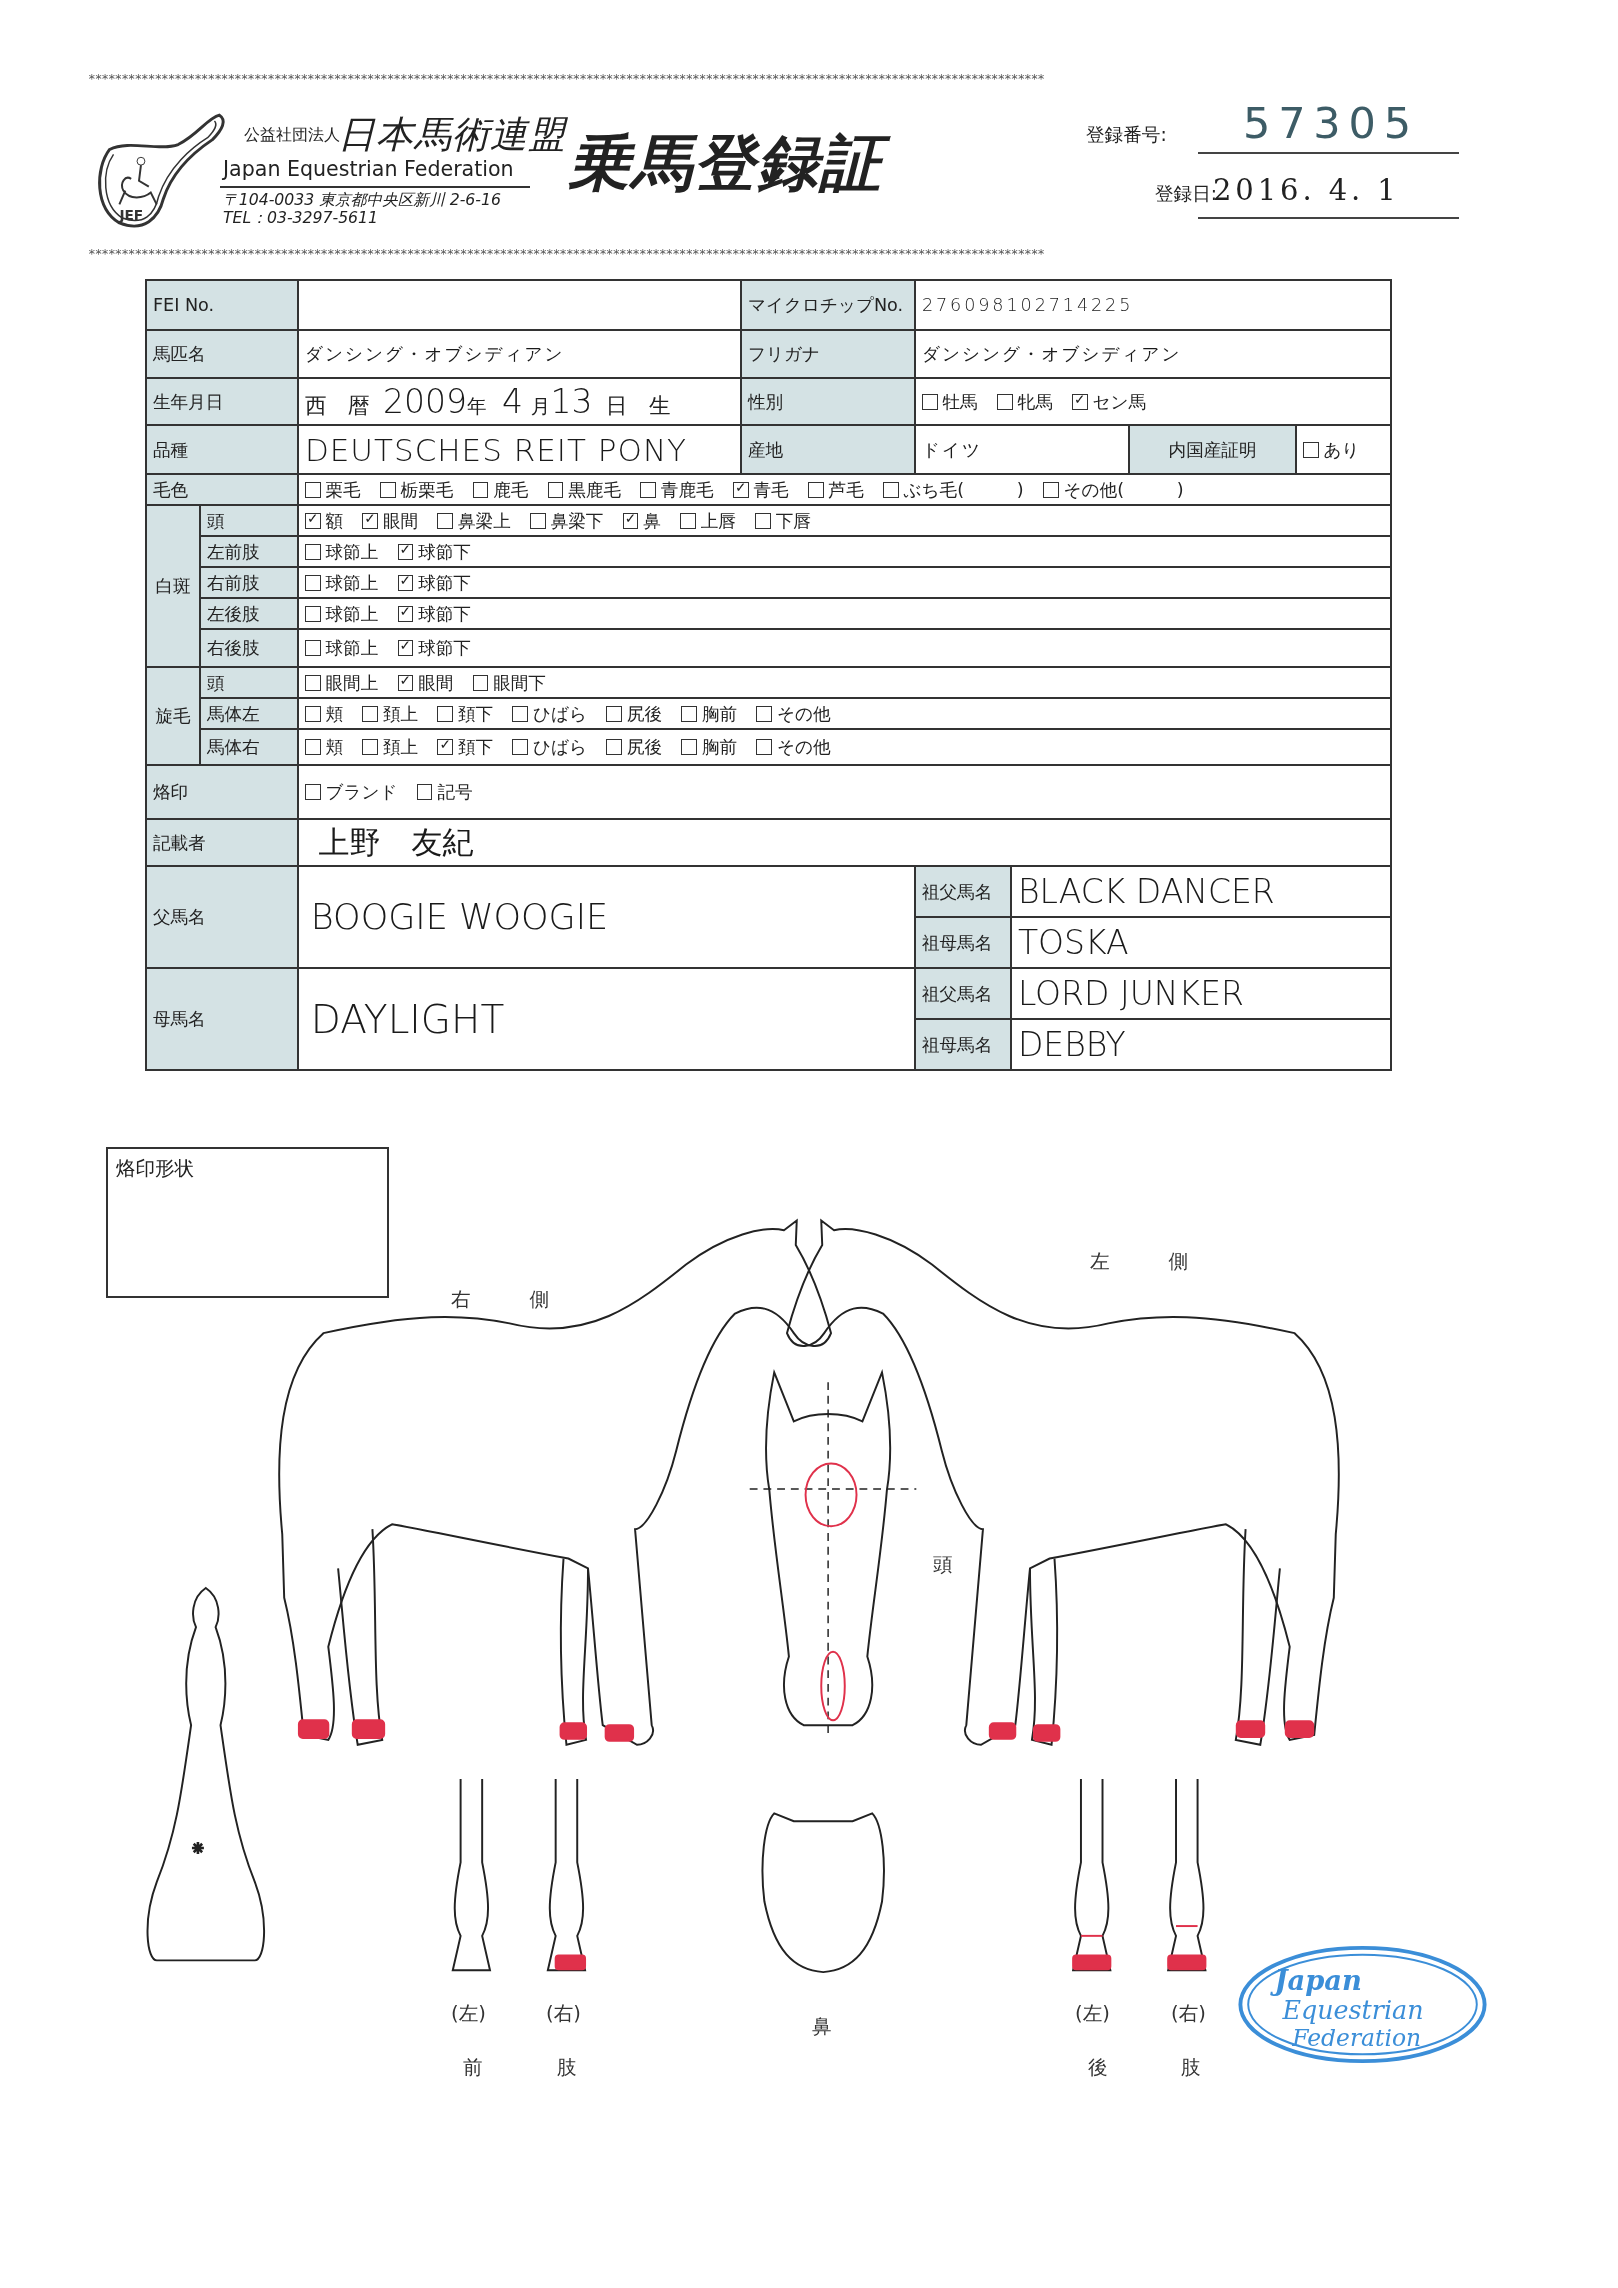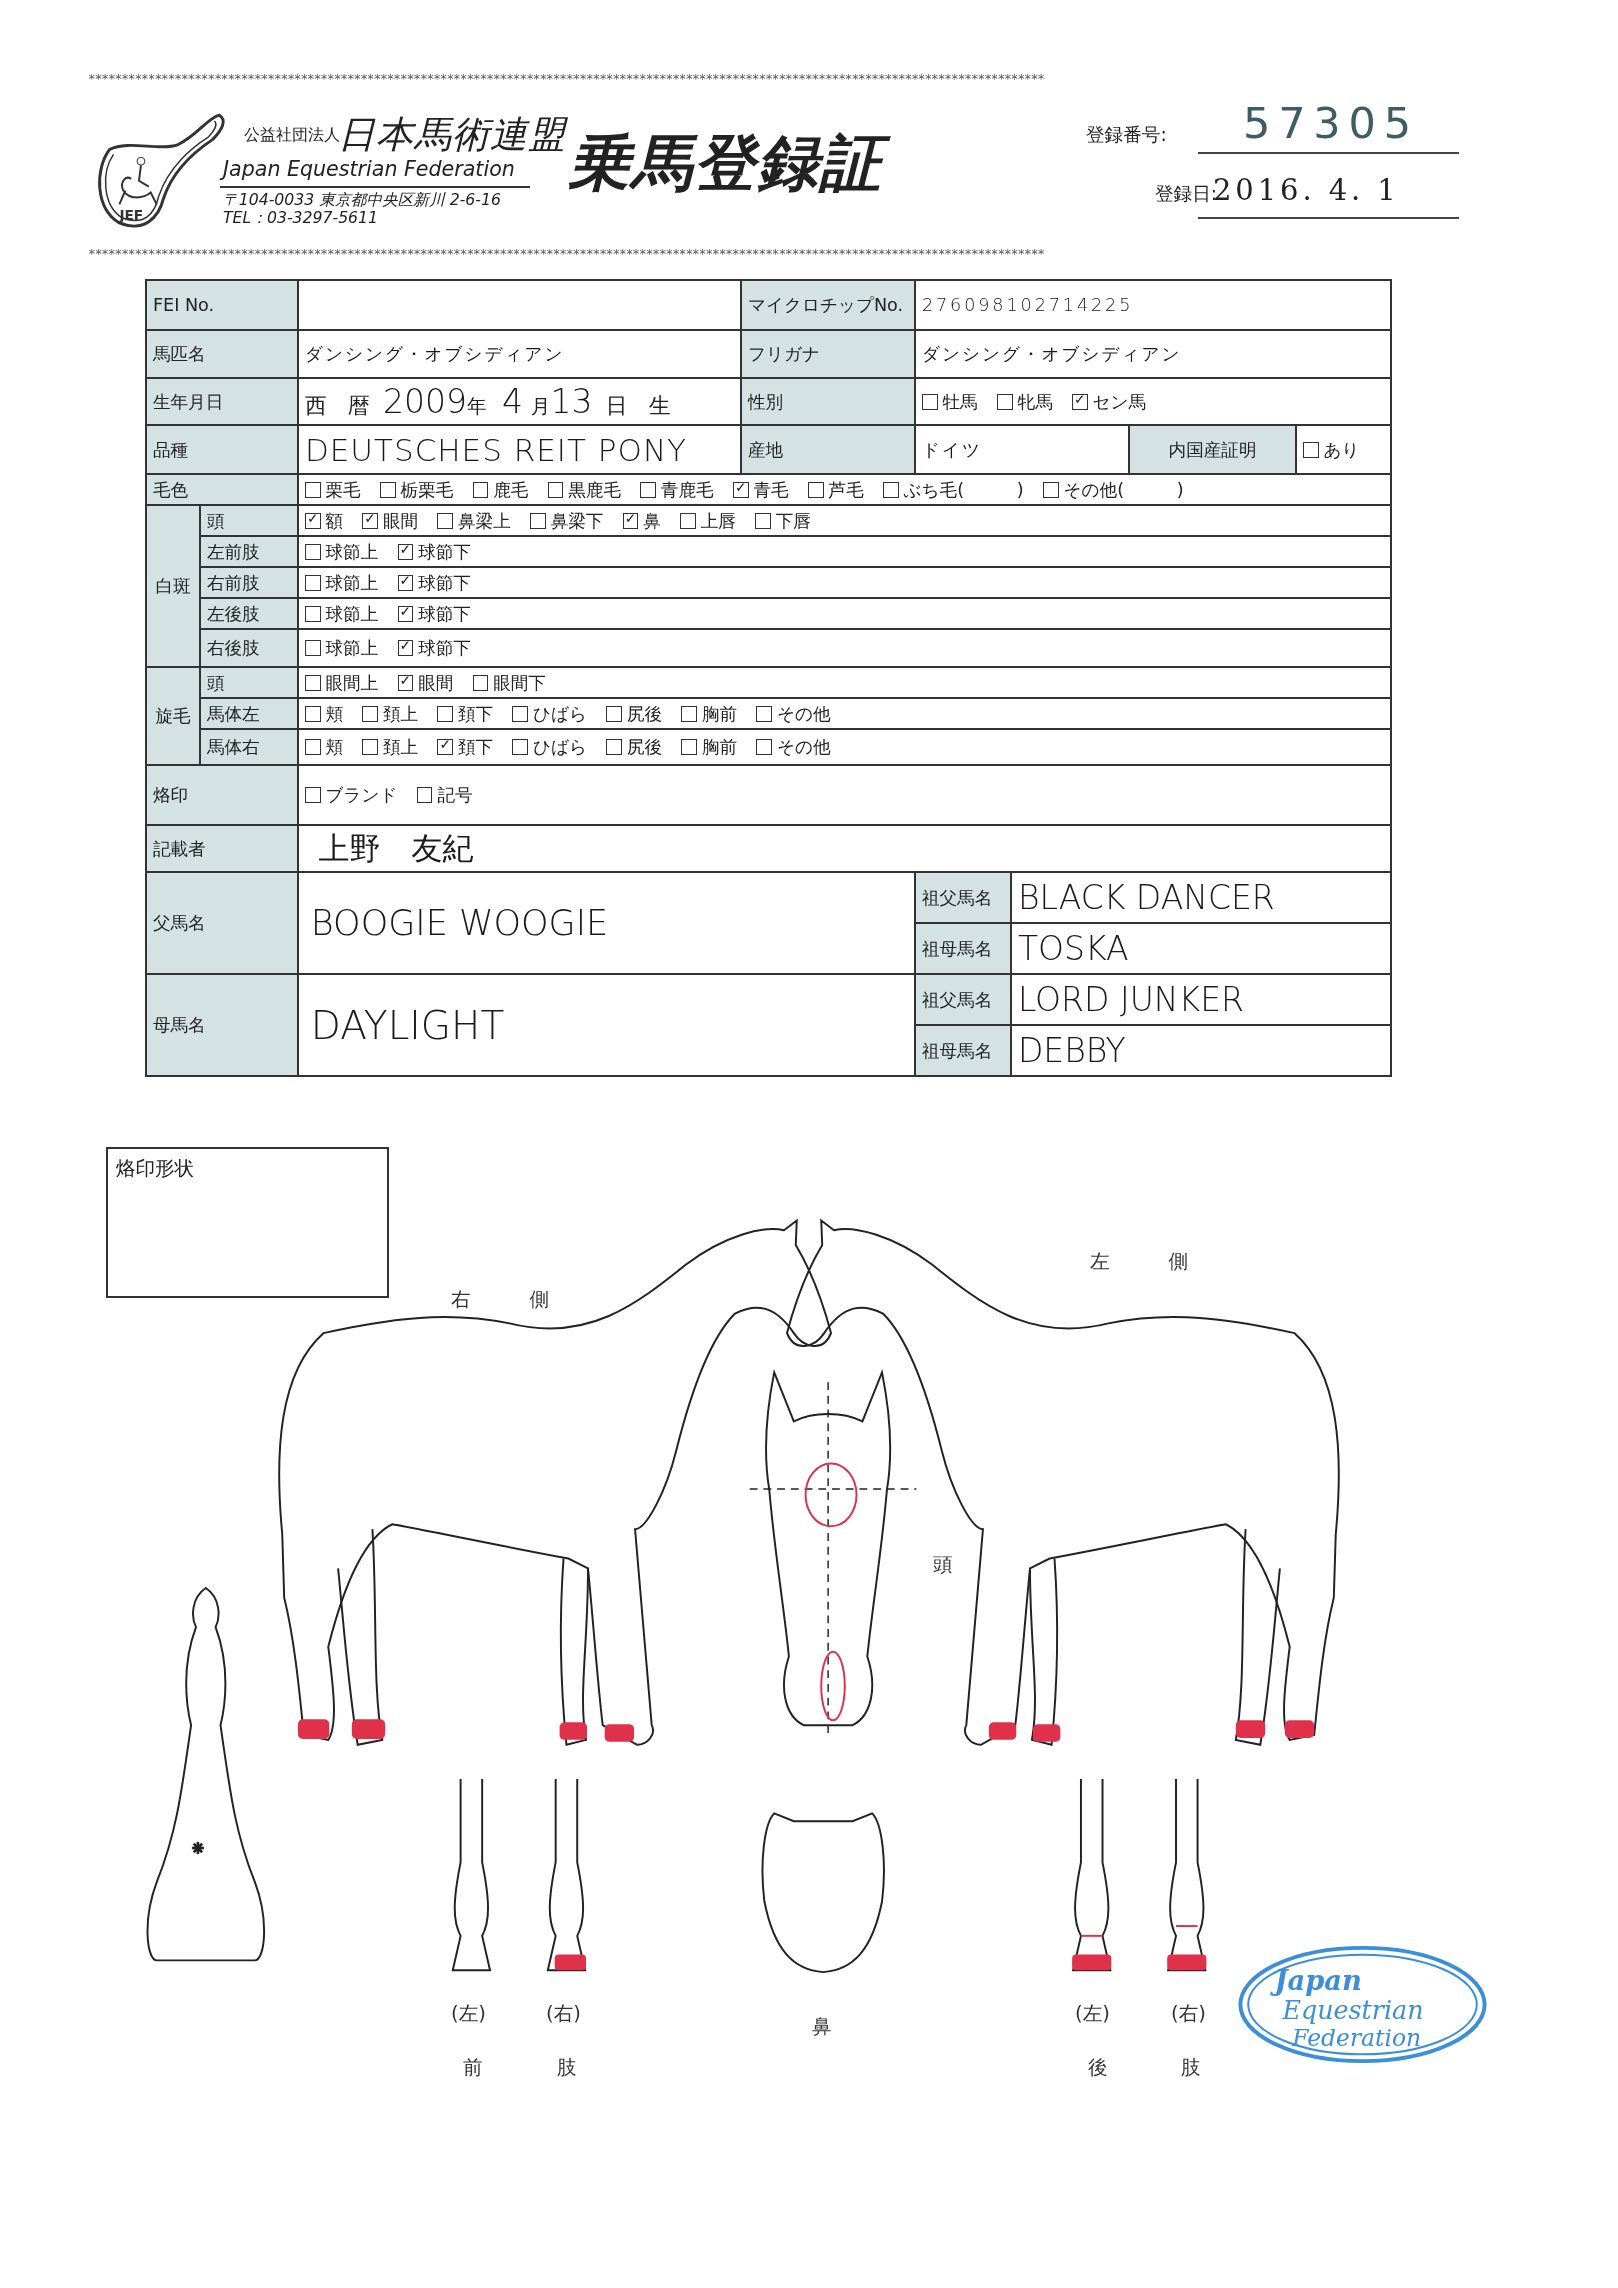--- a/index.html
+++ b/index.html
@@ -6,21 +6,21 @@
   body { width:1618px; height:2289px; position:relative; overflow:hidden;
          font-family:"DejaVu Sans","Liberation Sans",sans-serif; color:#222; }
   .abs { position:absolute; }
   .stars { position:absolute; left:88px; width:1372px; height:13.7px; overflow:hidden;
            font-family:"DejaVu Sans Mono",monospace; font-size:12.7px; letter-spacing:-1px;
            color:#555; white-space:nowrap; line-height:13.7px; }
   
   .logo { left:90px; top:110px; width:147px; height:123px; }
   .org-prefix { left:244px; top:125px; font-size:16px; }
   .org-name { left:338px; top:110px; font-size:37px; font-style:italic; font-family:"DejaVu Sans",sans-serif; letter-spacing:1px;}
-  .org-en { left:223px; top:157px; font-size:20.6px; font-style:italic; }
+  .org-en { left:223px; top:157px; font-size:20.6px; }
   .org-rule { left:220px; top:186px; width:310px; height:2px; background:#333; }
   .org-addr { left:223px; top:191px; font-size:15.7px; font-style:italic; line-height:17.6px; }
   .doc-title { left:568px; top:123px; font-size:61px; font-weight:bold; font-style:italic; letter-spacing:2px; color:#222; }
   .reg-label { font-size:18.6px; }
   .reg-line { height:2px; background:#444; }
   .reg-no { font-size:43px; color:#3d5c66; letter-spacing:7.8px; font-family:"DejaVu Sans",sans-serif; }
   .reg-date { font-size:29px; font-family:"DejaVu Serif",serif; letter-spacing:3.9px; }
   
   table.form { position:absolute; left:145px; top:279px; width:1245px; border-collapse:collapse; table-layout:fixed; }
   table.form td { border:2px solid #333; padding:0 5.9px; font-size:17.6px; white-space:nowrap; overflow:hidden; }
@@ -206,21 +206,21 @@
       <span class="cb"><span class="cbx"></span><span>頬</span></span>
       <span class="cb"><span class="cbx"></span><span>頚上</span></span>
       <span class="cb"><span class="cbx on"></span><span>頚下</span></span>
       <span class="cb"><span class="cbx"></span><span>ひばら</span></span>
       <span class="cb"><span class="cbx"></span><span>尻後</span></span>
       <span class="cb"><span class="cbx"></span><span>胸前</span></span>
       <span class="cb"><span class="cbx"></span><span>その他</span></span>
     </td>
   </tr>
 
-  <tr style="height:60px">
+  <tr style="height:54px">
     <td class="lbl" colspan="2">烙印</td>
     <td colspan="6">
       <span class="cb"><span class="cbx"></span><span>ブランド</span></span>
       <span class="cb"><span class="cbx"></span><span>記号</span></span>
     </td>
   </tr>
 
   <tr style="height:47px">
     <td class="lbl" colspan="2">記載者</td>
     <td colspan="6" class="hw" style="font-size:31px;padding-left:19.6px">上野　友紀</td>

